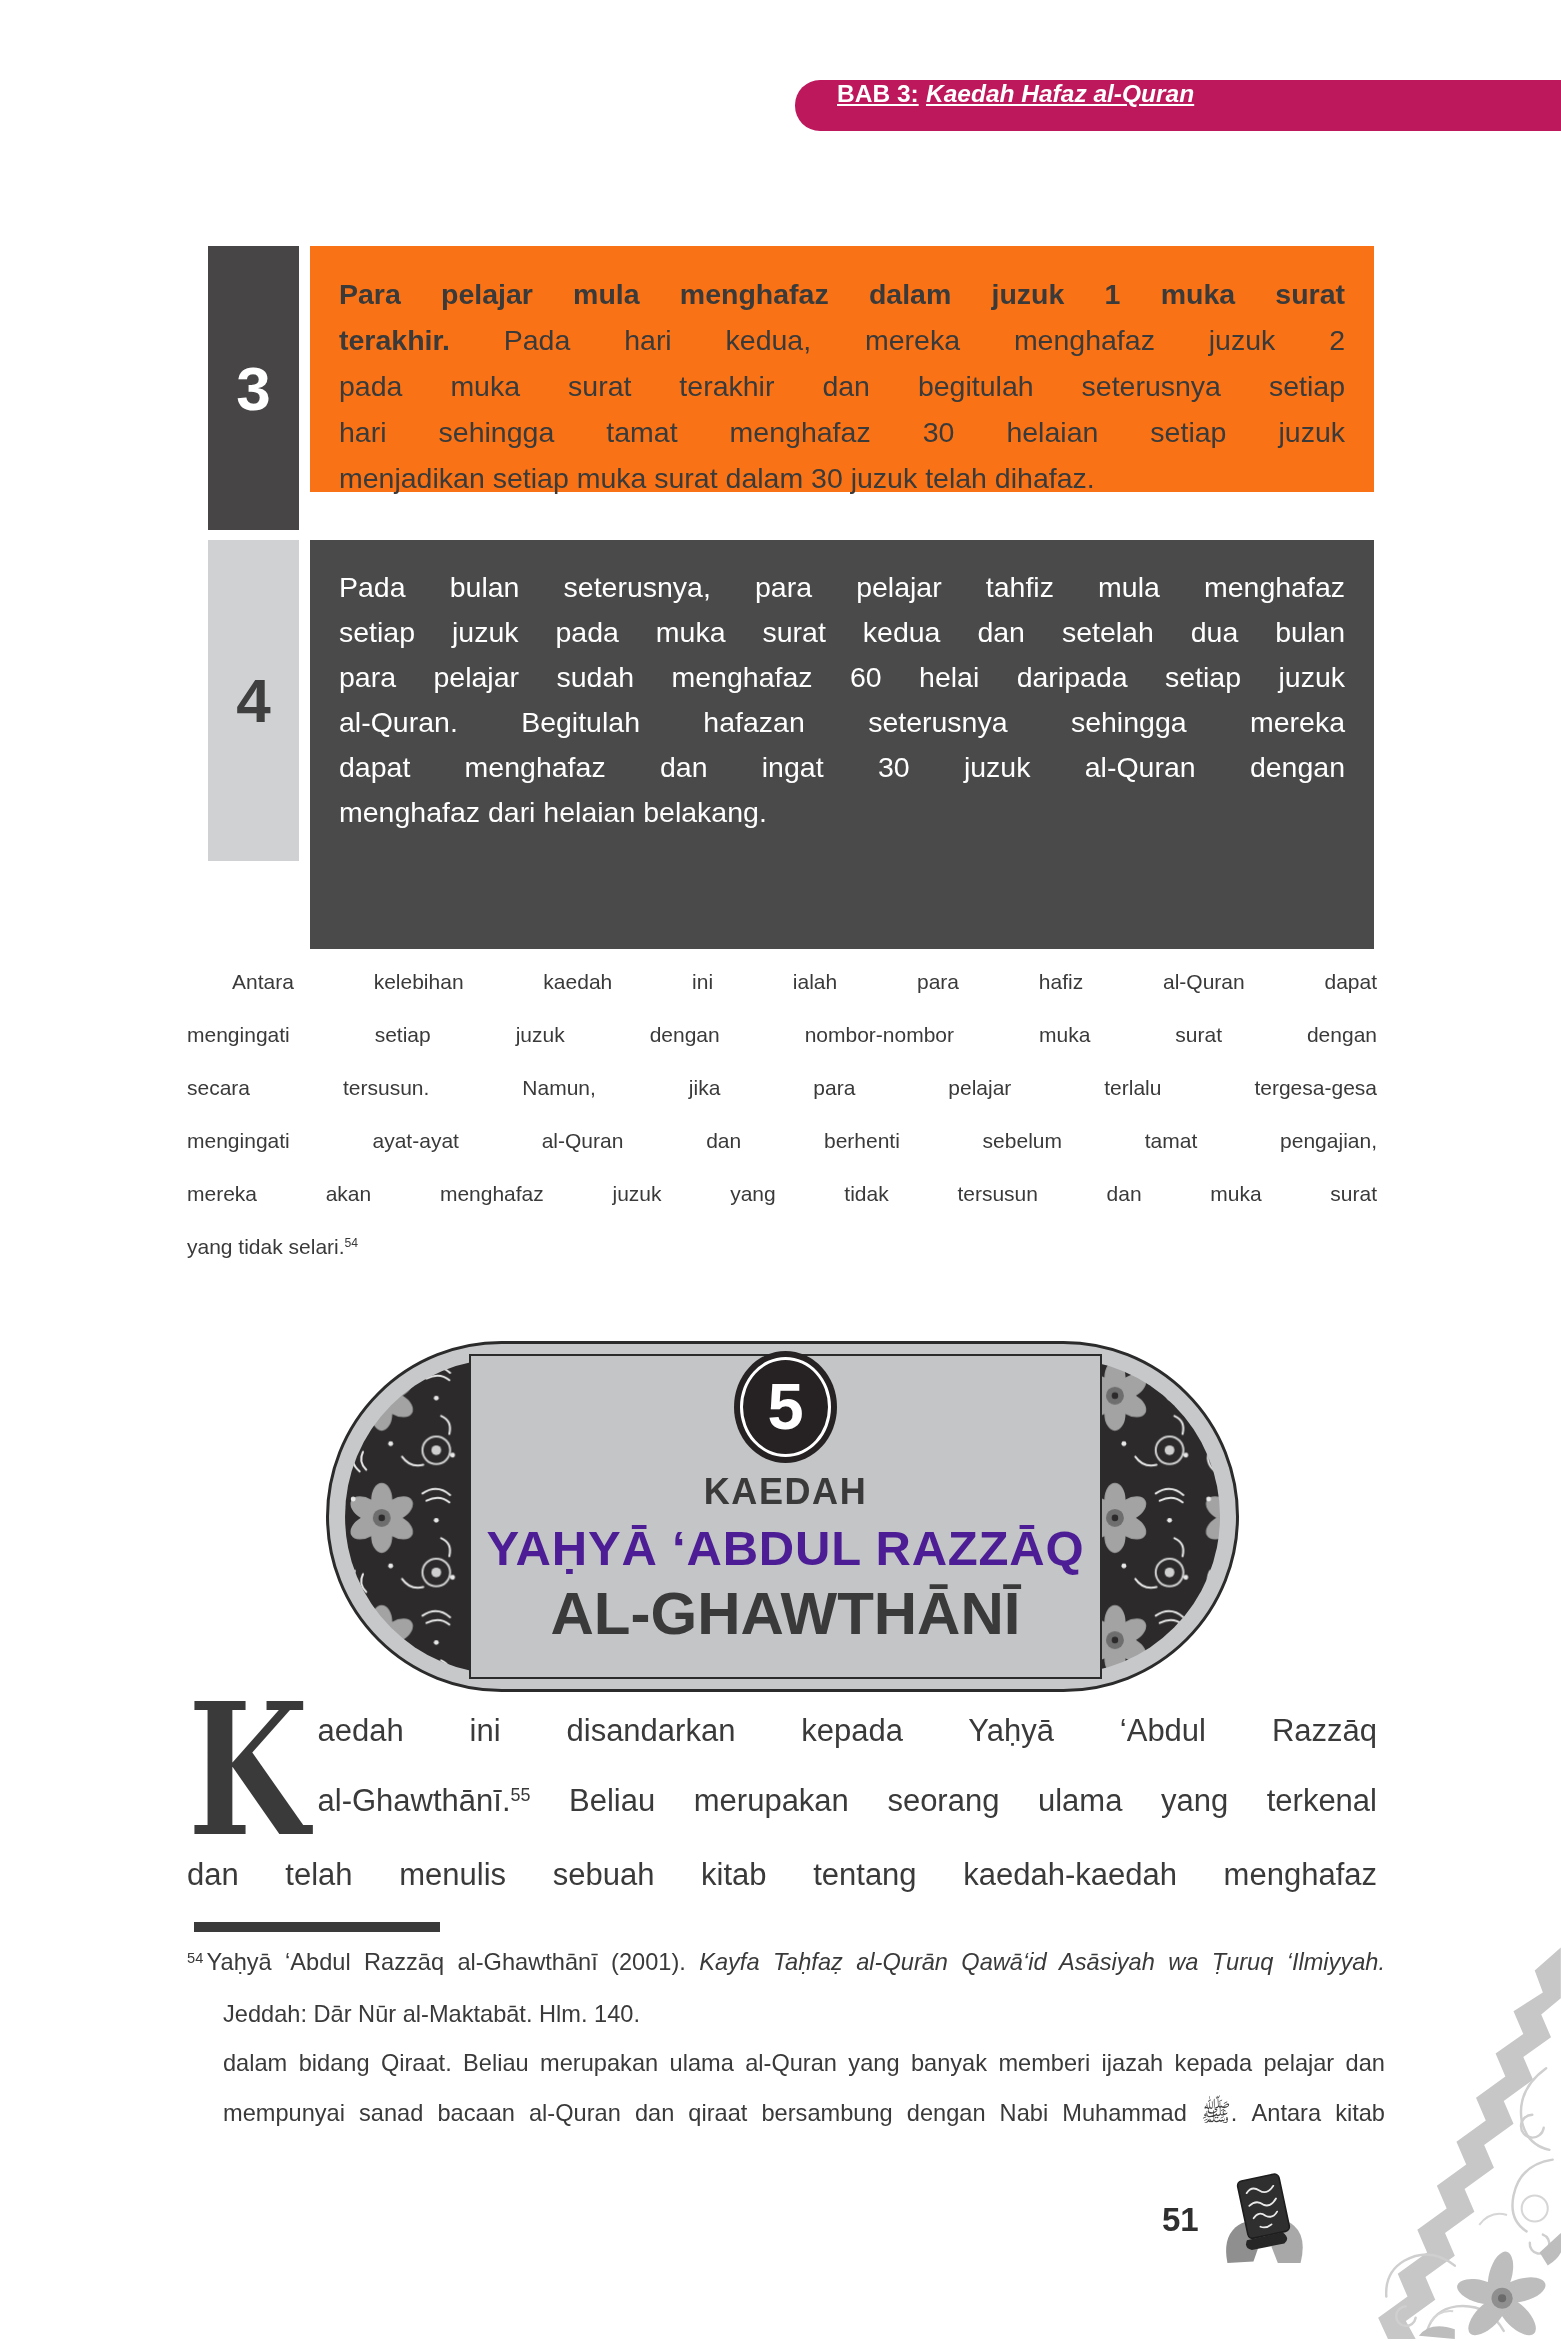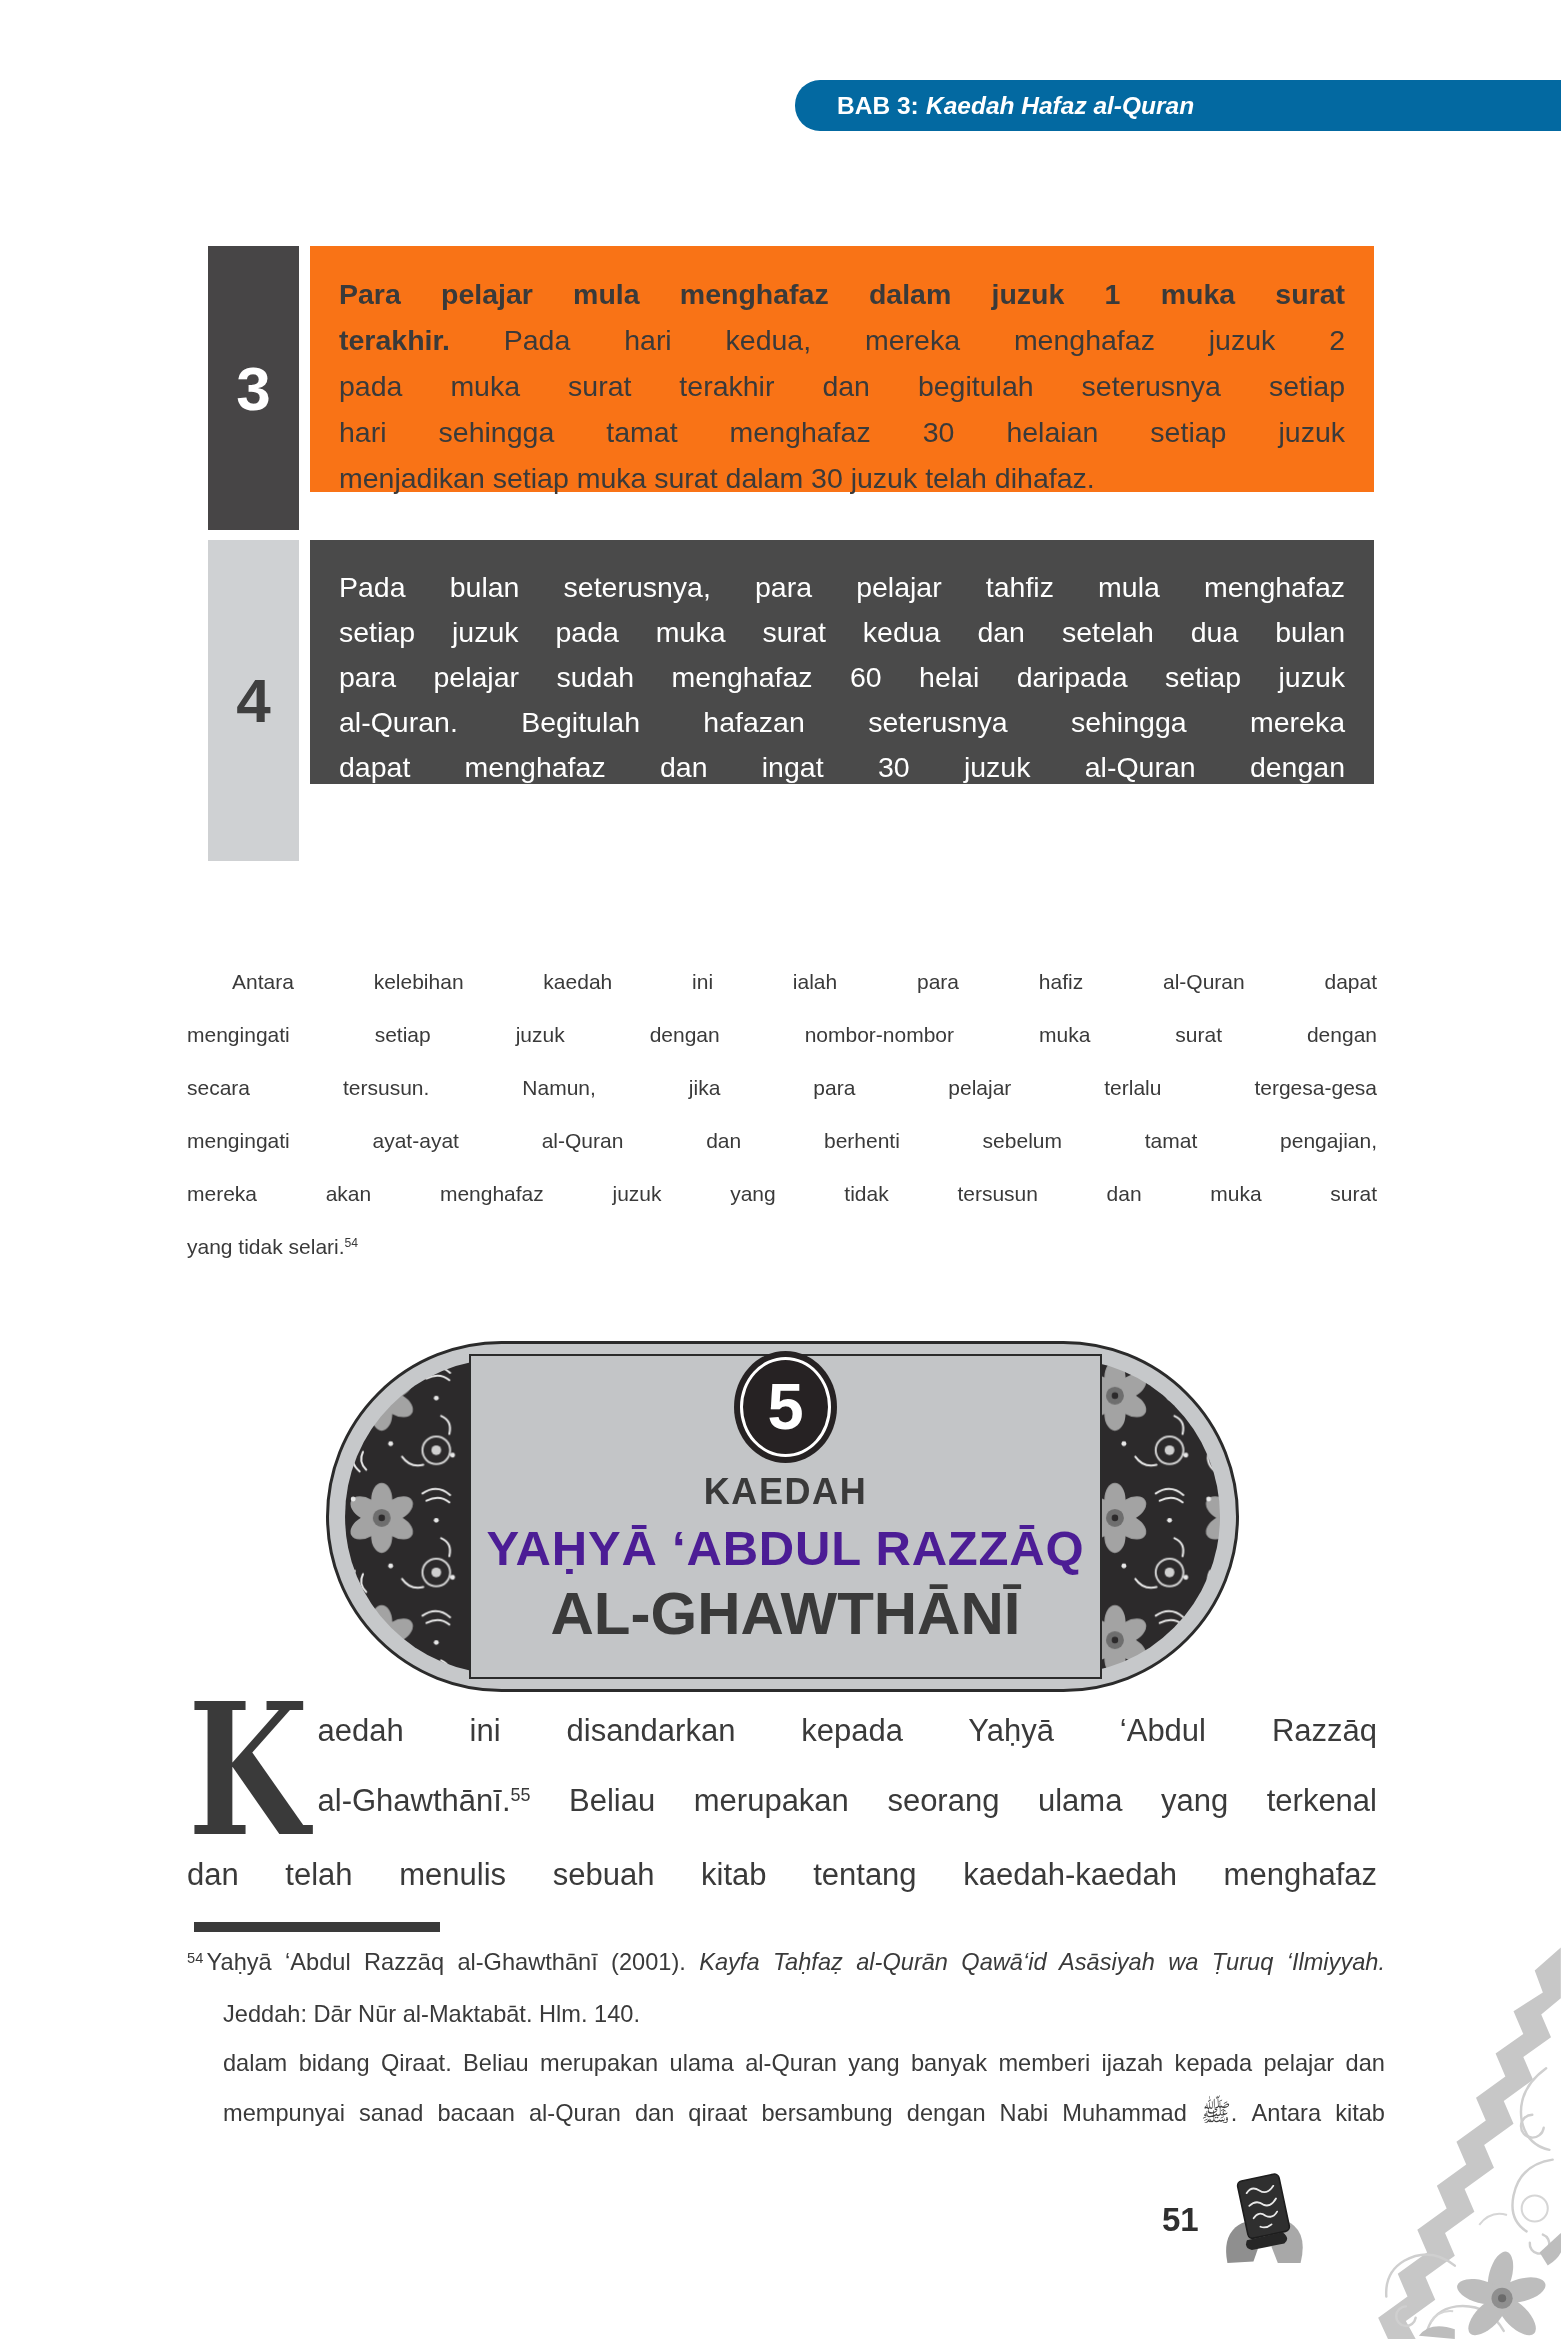--- a/index.html
+++ b/index.html
@@ -3,35 +3,35 @@
 <meta charset="utf-8">
 <style>
   html,body{margin:0;padding:0;background:#ffffff;}
   .page{
     position:relative;width:1561px;height:2342px;background:#ffffff;
     font-family:"Liberation Sans","DejaVu Sans",sans-serif;color:#3a3a3a;overflow:hidden;
   }
   
   .chapter-bar{
     position:absolute;left:795px;top:80px;width:766px;height:51px;
-    background:#0369a1;border-radius:25px 0 0 25px;
-    display:flex;align-items:center;padding-left:42px;box-sizing:border-box;
-    color:#ffffff;font-size:24.5px;font-weight:bold;
+    background:#be185d;border-radius:25px 0 0 25px;
+    display:flex;padding-left:42px;box-sizing:border-box;
+    color:#ffffff;font-size:24.5px;font-weight:bold;text-decoration:underline;
   }
   .chapter-bar .ital{font-style:italic;margin-left:7.3px;}
   
   .num-col{position:absolute;display:flex;align-items:center;justify-content:center;
     font-size:62px;font-weight:bold;}
   .num-col.n3{left:208px;top:246px;width:91px;height:284px;background:#474546;color:#ffffff;}
   .num-col.n4{left:208px;top:540px;width:91px;height:321px;background:#cfd1d3;color:#3f3f3f;}
   .step-box{position:absolute;left:310px;width:1064px;box-sizing:border-box;
     padding:24.5px 29px;font-size:28.5px;}
   .step-box.s3{top:246px;height:246px;background:#f97316;color:#3a3a3a;}
   .step-box.s3 .tline{line-height:46px;}
-  .step-box.s4{top:540px;height:244px;background:#4a4a4a;color:#ffffff;}
+  .step-box.s4{top:540px;height:409px;background:#4a4a4a;color:#ffffff;}
   .step-box.s4 .tline{line-height:45px;}
   
   .tline{text-align:justify;text-align-last:justify;}
   .tline.last{text-align-last:left;}
   .tline.indent{text-indent:45px;}
   .run-b{font-weight:bold;}
   .run-i{font-style:italic;}
   .run-sup{font-size:58%;vertical-align:baseline;position:relative;top:-0.55em;}
   .run-sym{font-size:105%;}
   

